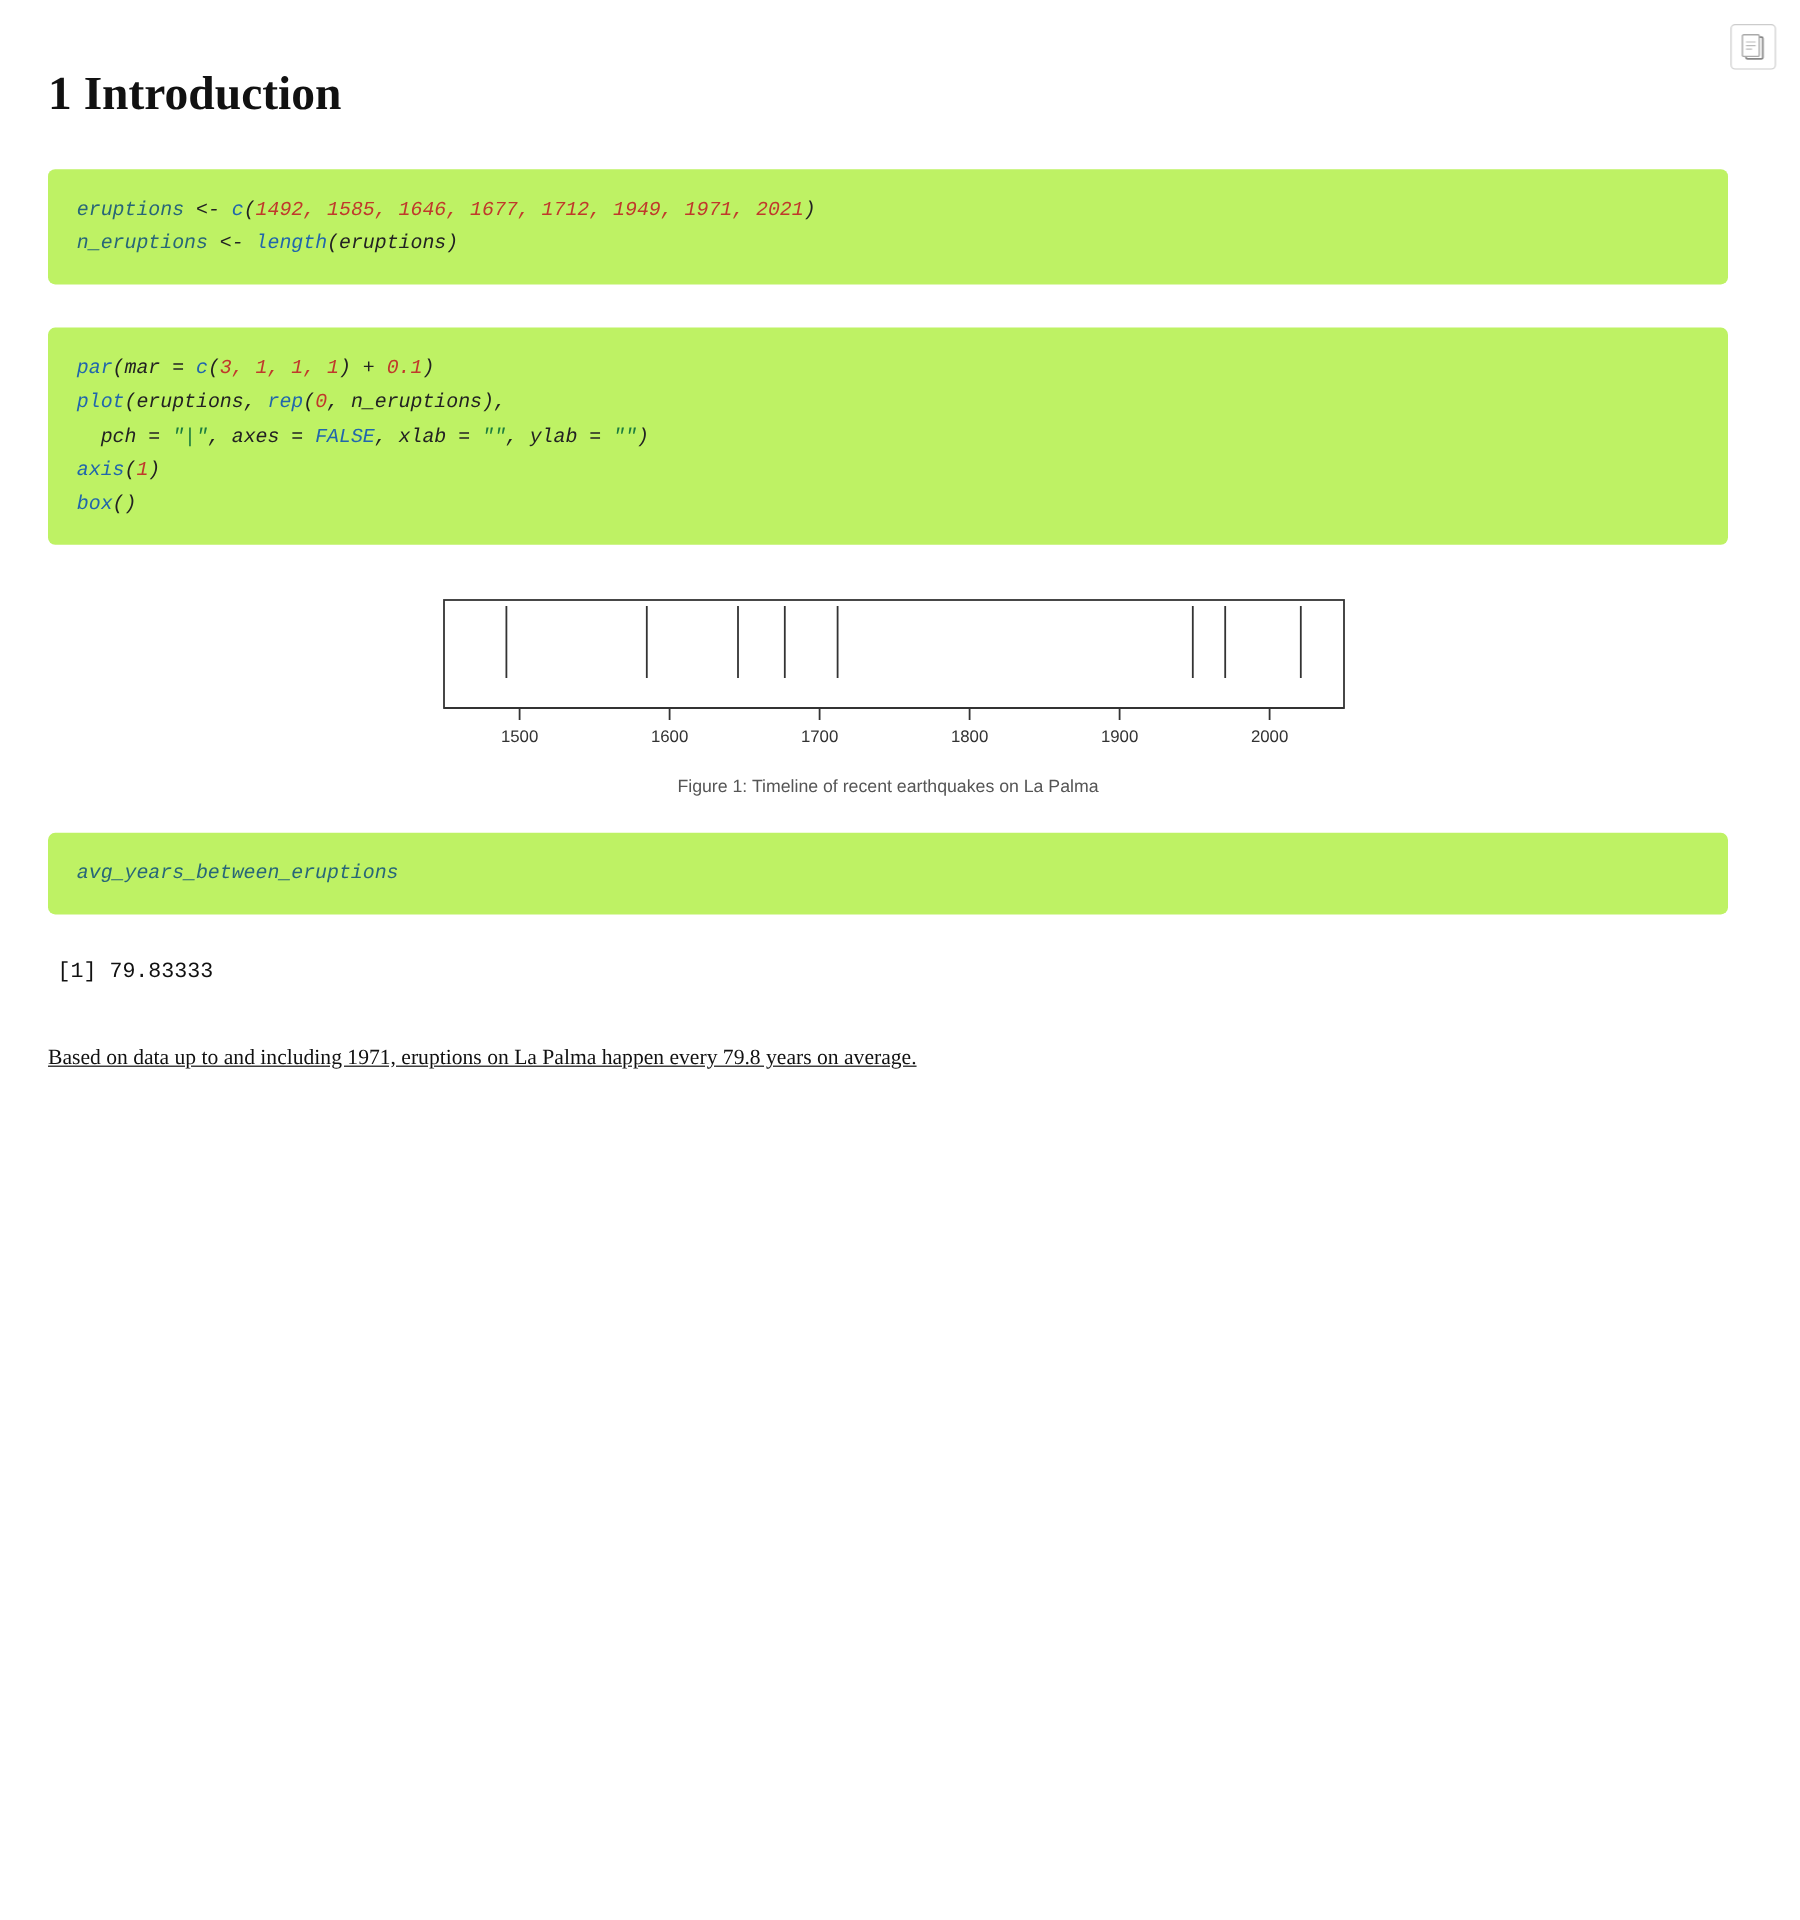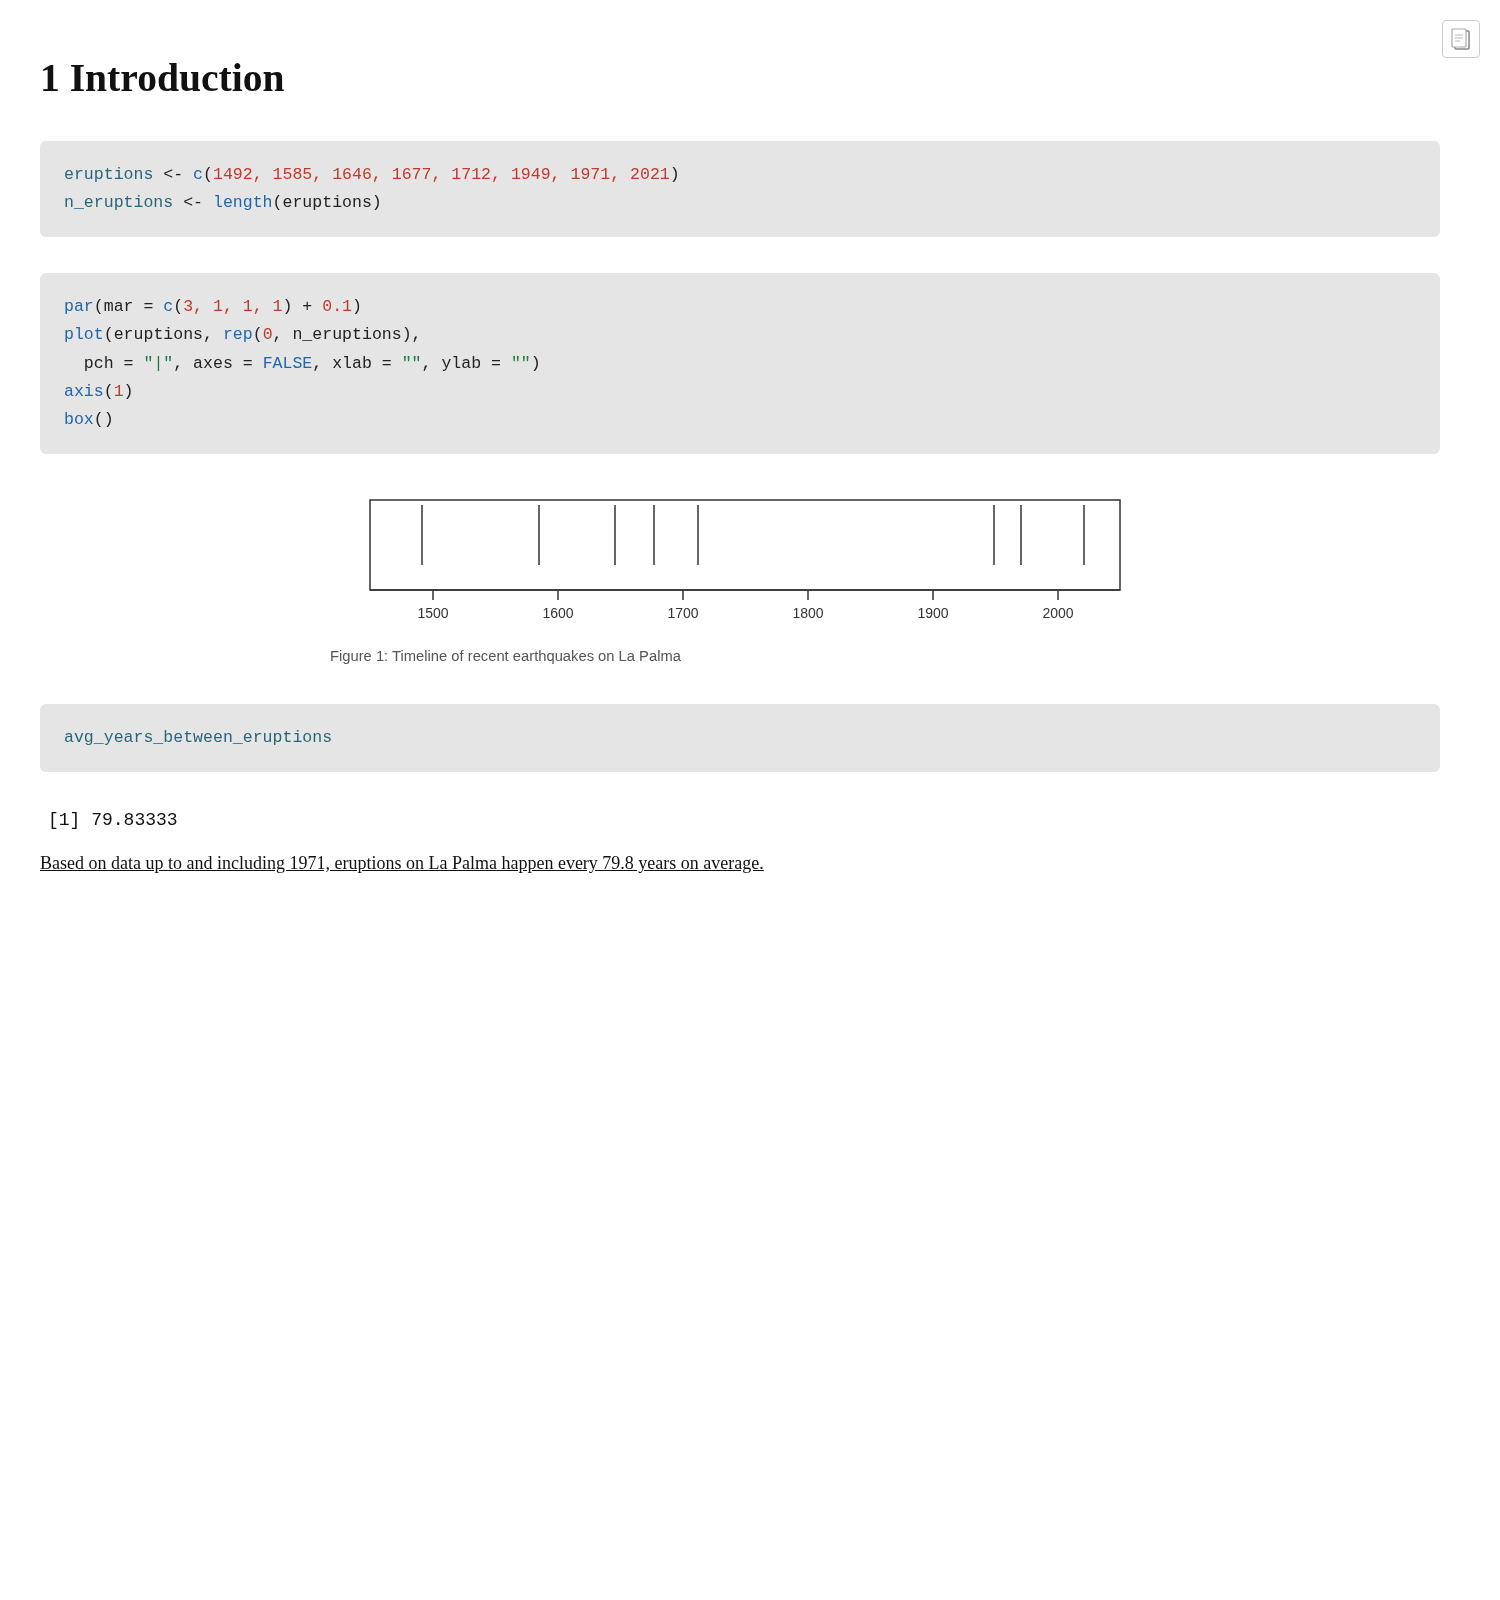--- a/index.html
+++ b/index.html
@@ -19,27 +19,28 @@
 
     .page-title {
       font-size: 2.2em;
       font-weight: bold;
       margin-bottom: 40px;
       color: #111;
       margin-top: 15px;
     }
 
     .code-block {
-      background: #e5e5e5;
+      background: #bef264;
       border-radius: 6px;
       padding: 20px 24px;
       margin-bottom: 36px;
       font-family: 'Courier New', Courier, monospace;
       font-size: 0.92em;
       line-height: 1.7;
+      font-style: italic;
     }
 
     .code-line {
       display: block;
       white-space: pre;
     }
 
     .c-blue { color: #2166ac; }
     .c-red { color: #c0392b; }
     .c-green { color: #1a7c3e; }
@@ -50,21 +51,21 @@
       font-size: 0.82em;
       color: #555;
       margin-bottom: 30px;
       margin-top: 8px;
     }
 
     .output-block {
       font-family: 'Courier New', Courier, monospace;
       font-size: 1em;
       color: #111;
-      margin-bottom: 16px;
+      margin-bottom: 44px;
       padding: 2px 8px;
     }
 
     .body-text {
       font-family: Georgia, 'Times New Roman', serif;
       font-size: 1em;
       line-height: 1.7;
       color: #111;
       margin-top: 10px;
       text-decoration: underline;
@@ -159,21 +160,21 @@
     <text x="478" y="128" text-anchor="middle" font-family="Arial, sans-serif" font-size="14" fill="#333">1800</text>
 
     <line x1="603" y1="100" x2="603" y2="110" stroke="#333" stroke-width="1.5"></line>
     <text x="603" y="128" text-anchor="middle" font-family="Arial, sans-serif" font-size="14" fill="#333">1900</text>
 
     <line x1="728" y1="100" x2="728" y2="110" stroke="#333" stroke-width="1.5"></line>
     <text x="728" y="128" text-anchor="middle" font-family="Arial, sans-serif" font-size="14" fill="#333">2000</text>
   </svg>
 </div>
 
-<p class="figure-caption" style="width:820px;max-width:100%;margin:8px auto 40px auto;">Figure 1: Timeline of recent earthquakes on La Palma</p>
+<p class="figure-caption" style="width:820px;max-width:100%;margin:8px auto 30px auto;text-align:center;">Figure 1: Timeline of recent earthquakes on La Palma</p>
 
 <div class="code-block">
   <span class="code-line"><span class="c-teal">avg_years_between_eruptions</span></span>
 </div>
 
 <div class="output-block">[1] 79.83333</div>
 
 <p class="body-text">Based on data up to and including 1971, eruptions on La Palma happen every 79.8 years on average.</p>
 
 </body></html>

